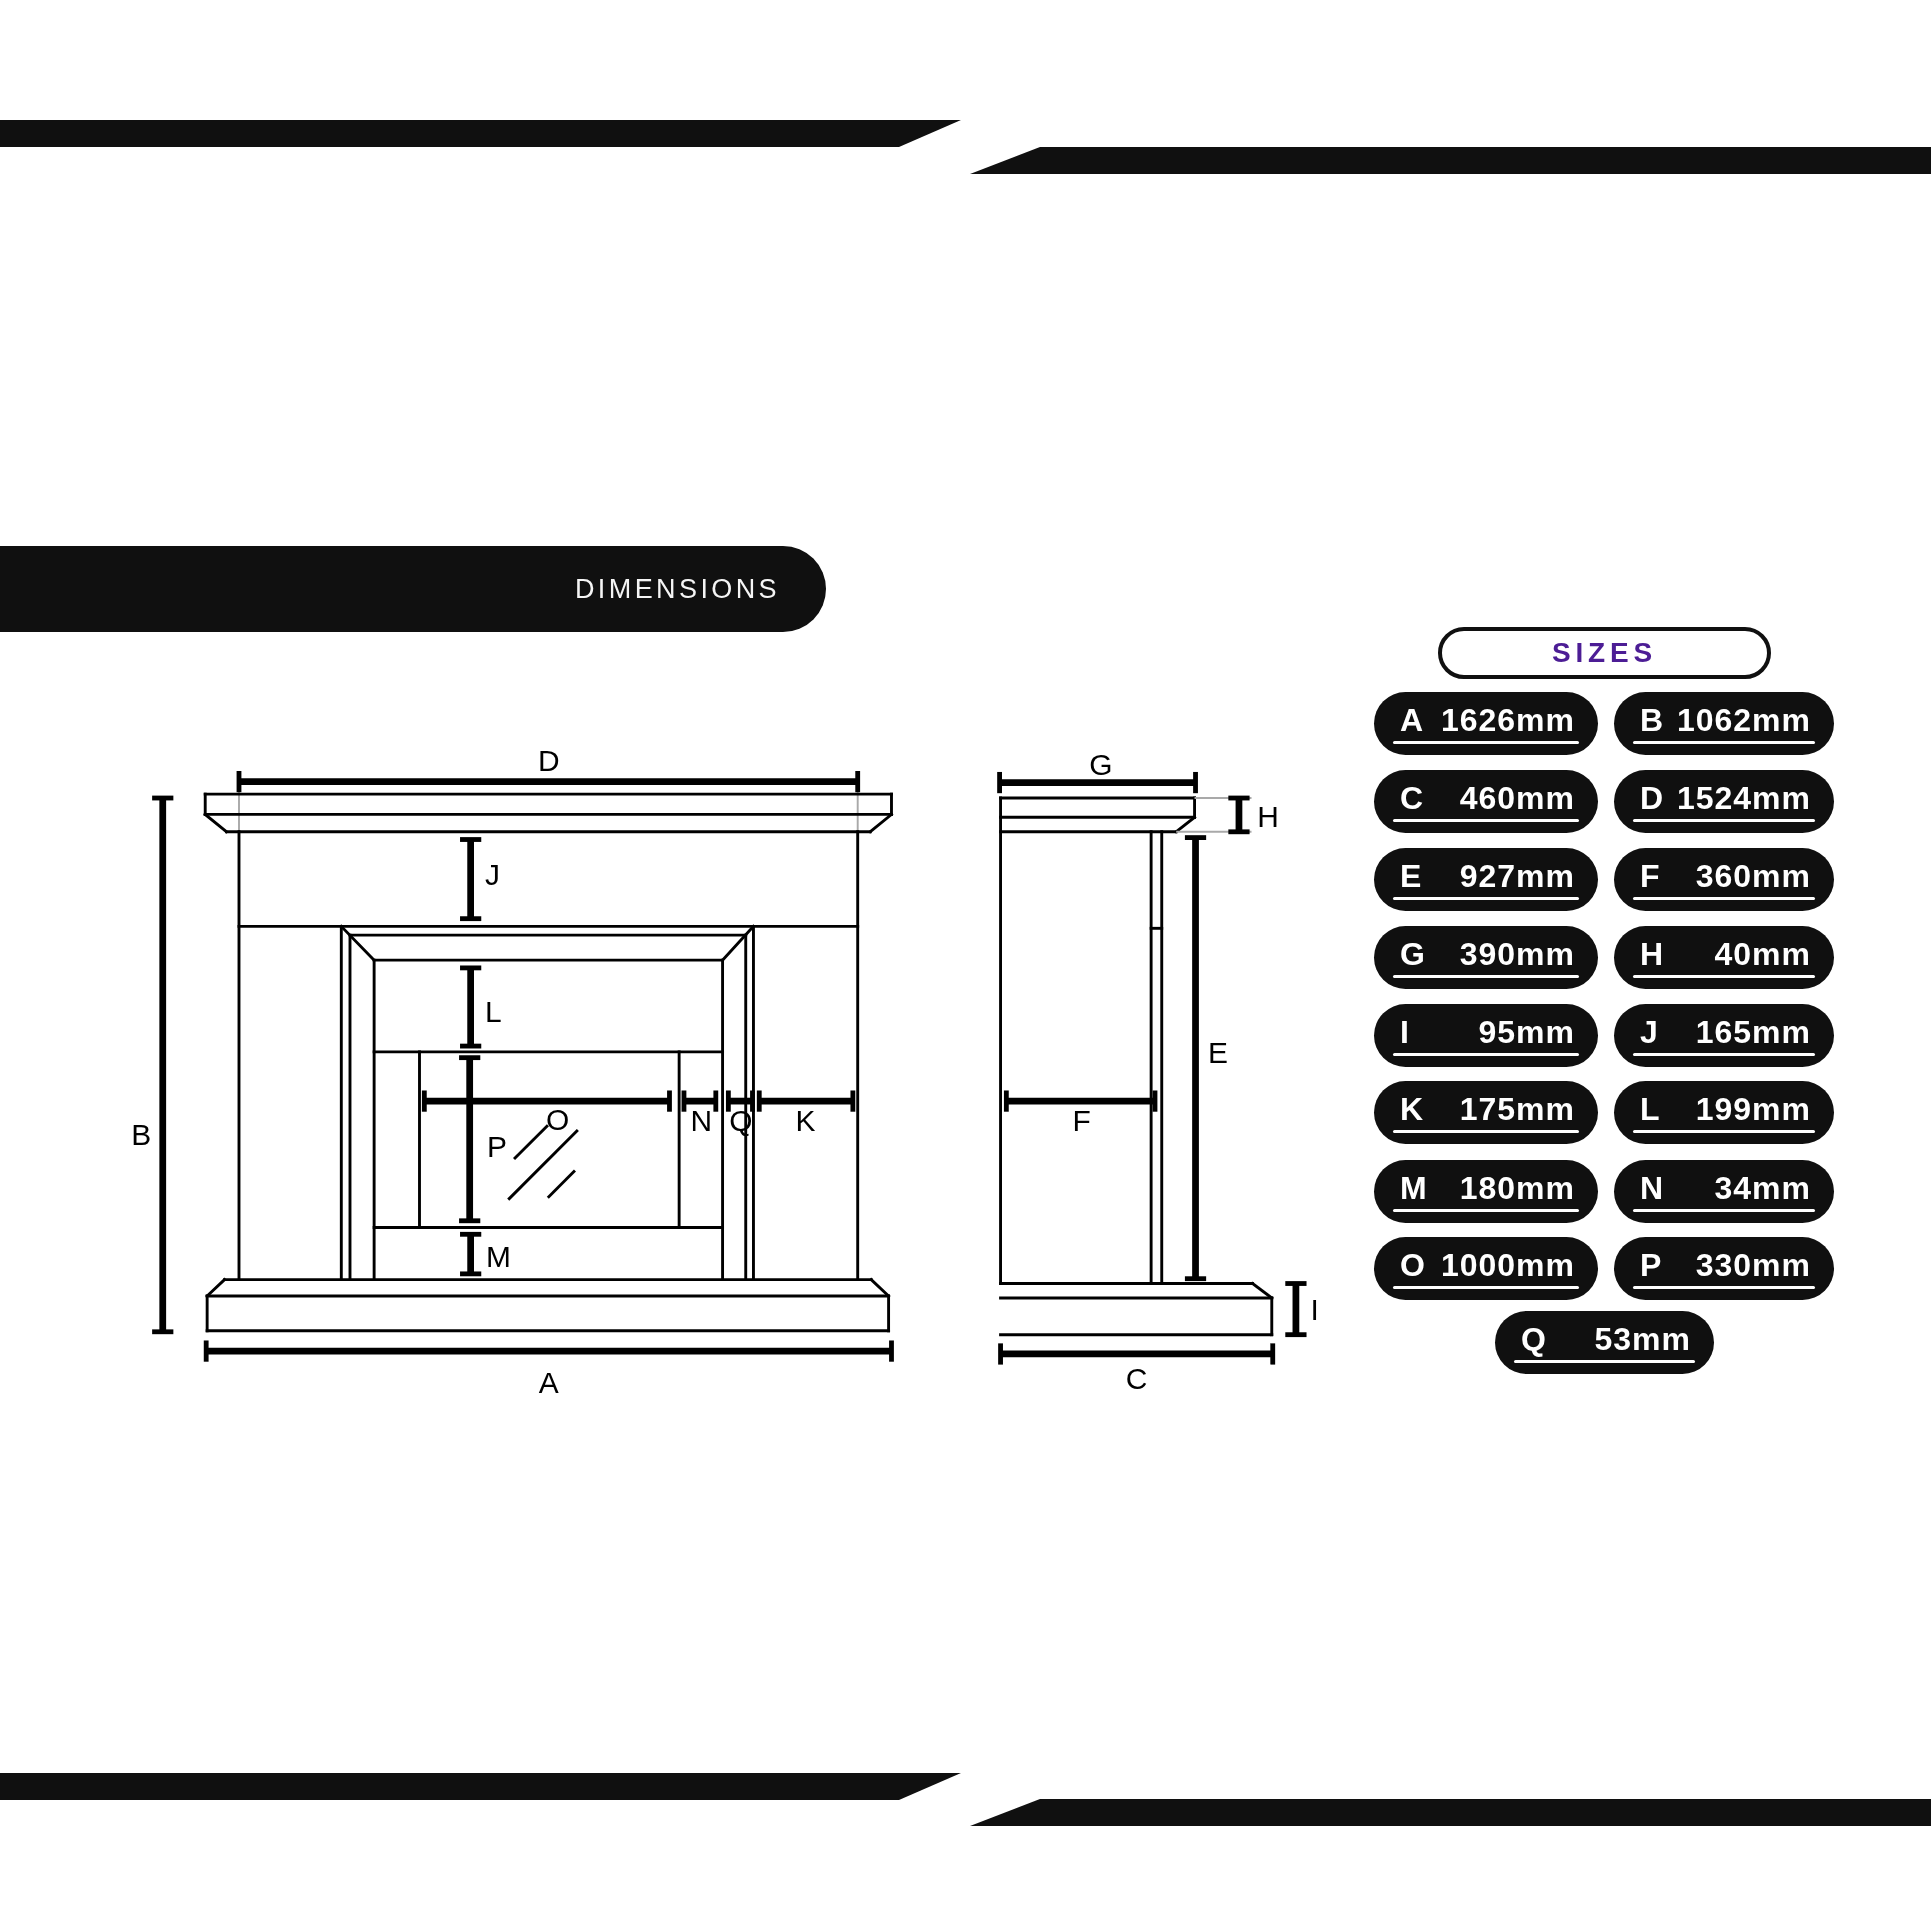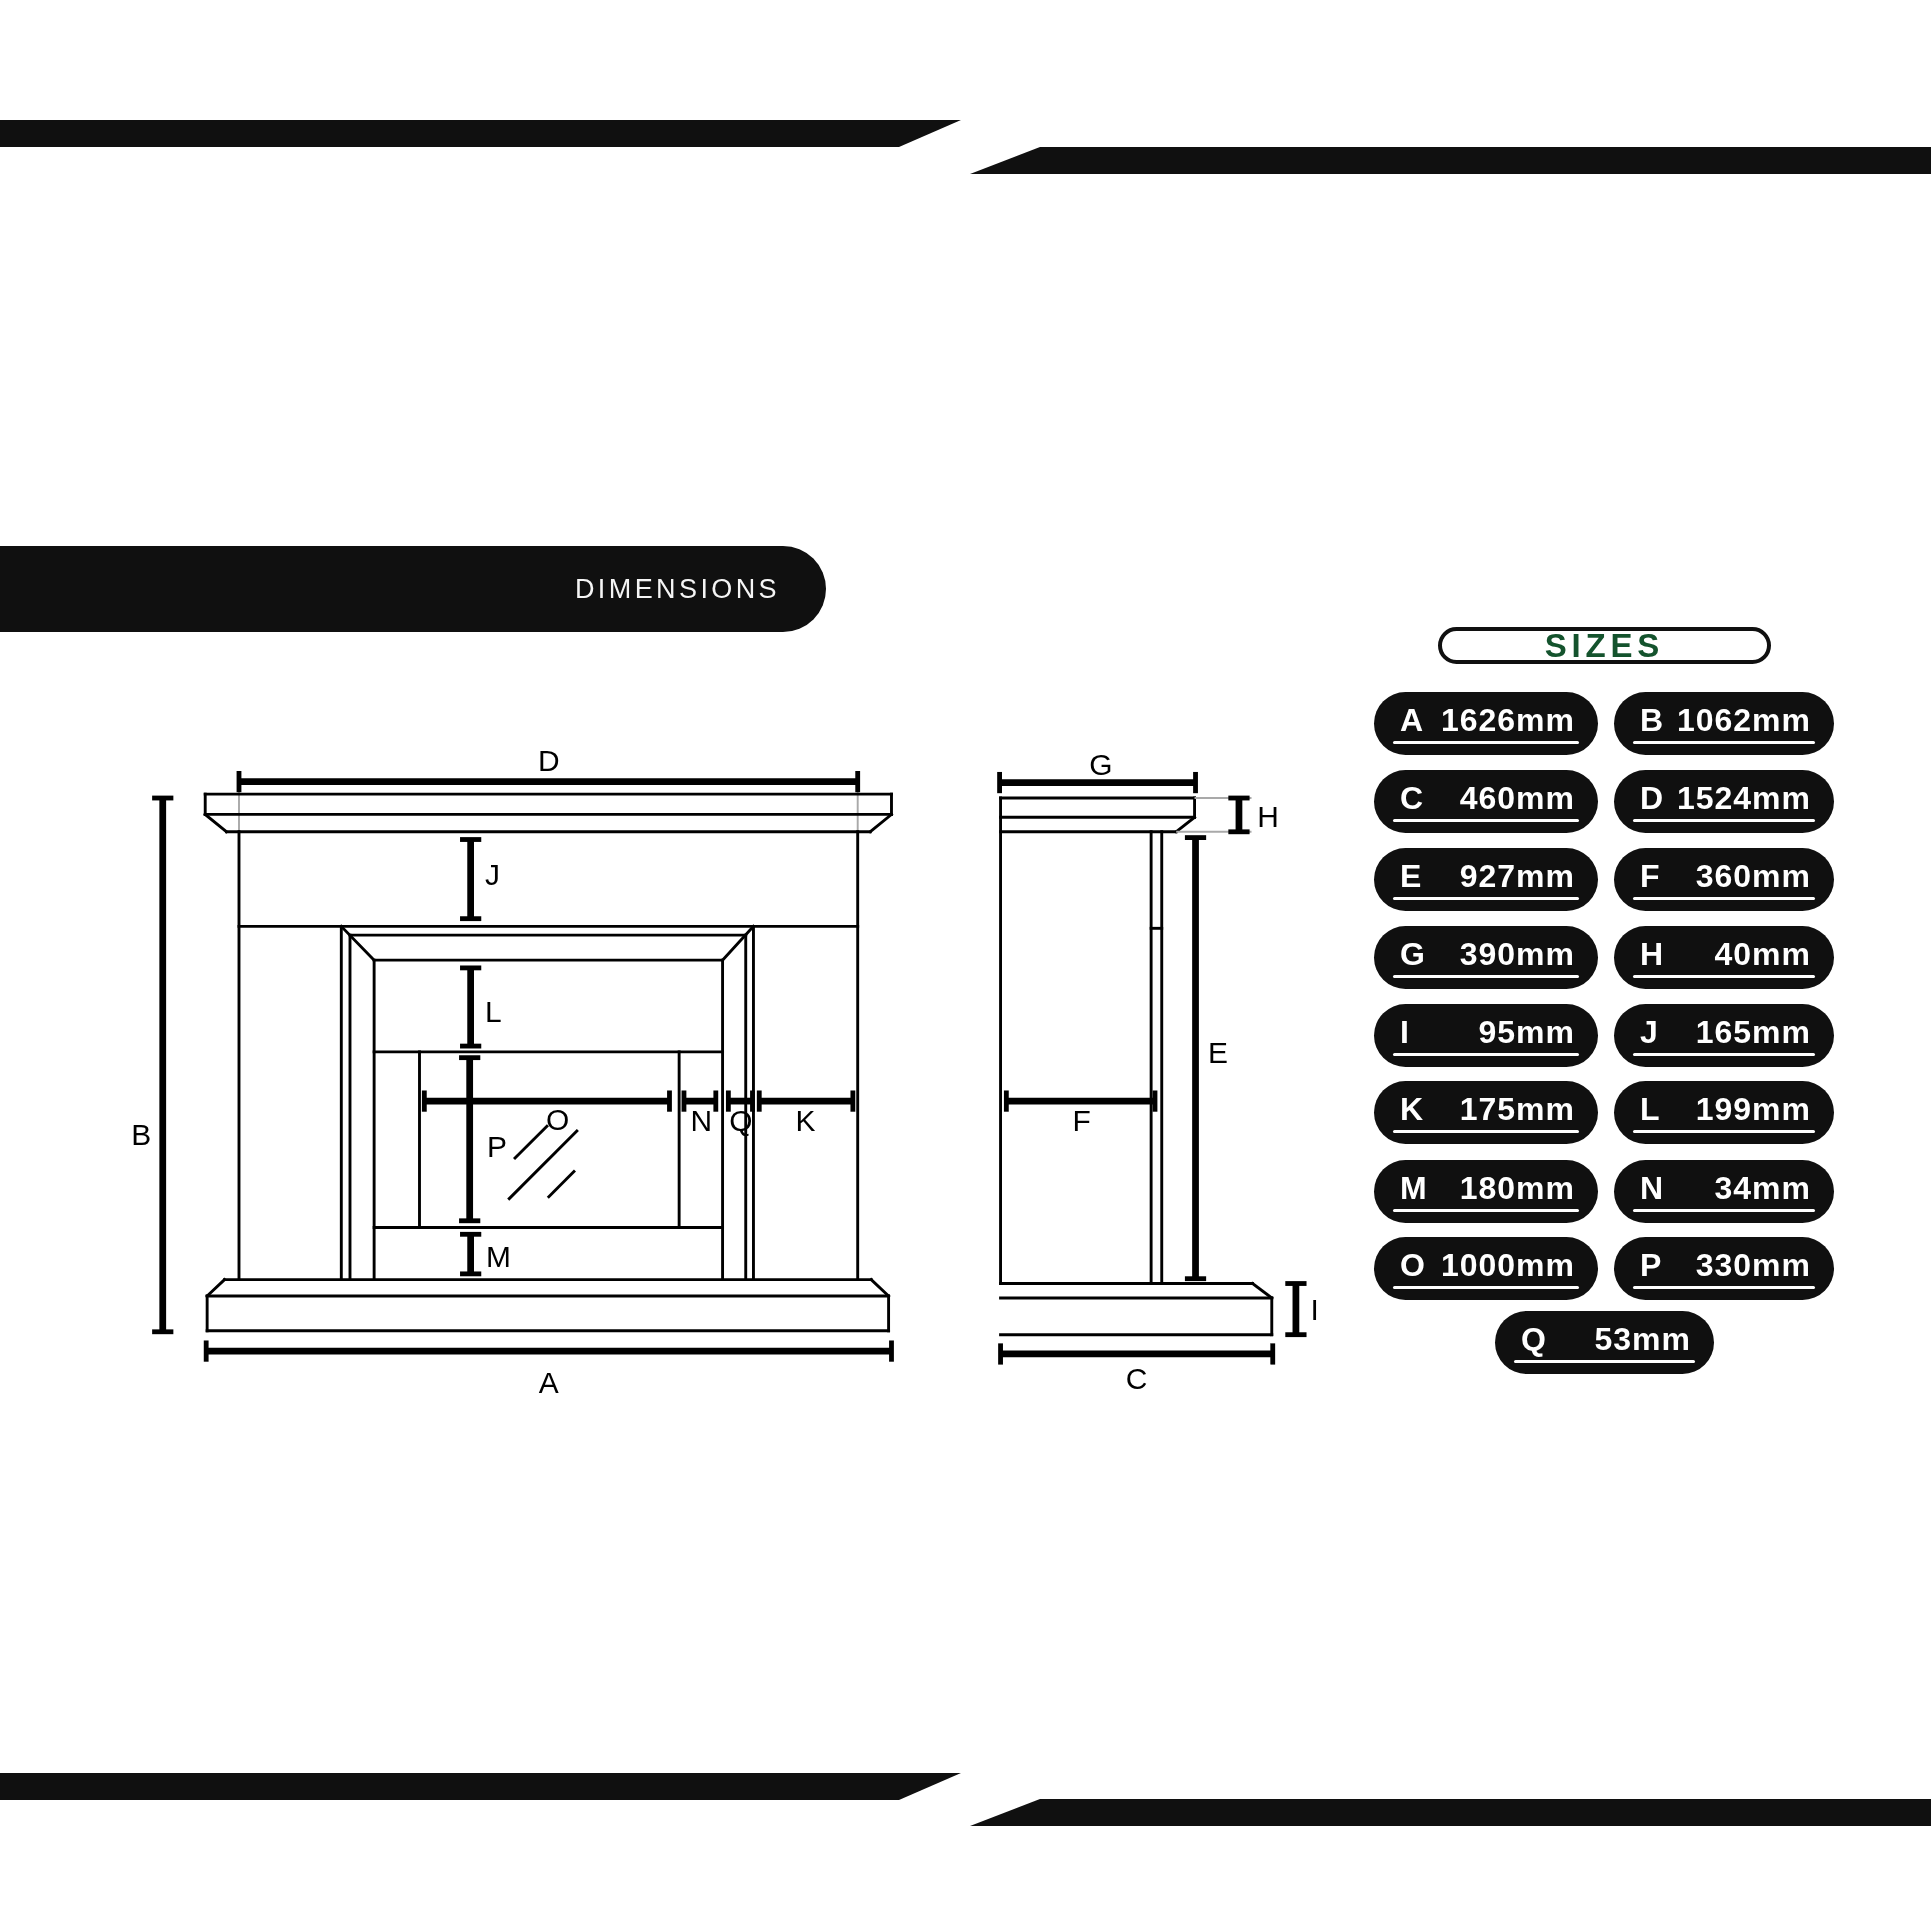--- a/index.html
+++ b/index.html
@@ -19,24 +19,24 @@
 
   .banner{
     position:absolute;left:0;top:546px;width:826px;height:86px;
     background:#101010;border-radius:0 43px 43px 0;
     color:#f5f5f5;display:flex;align-items:center;justify-content:flex-end;
     padding-right:46px;box-sizing:border-box;
     font-size:27px;letter-spacing:3.4px;font-weight:400;padding-left:40px;
   }
 
   .sizes-title{
-    position:absolute;left:1438px;top:627px;width:333px;height:37px;
+    position:absolute;left:1438px;top:627px;width:333px;height:52px;
     box-sizing:border-box;border:4.8px solid #101010;border-radius:26px;
     background:#ffffff;display:flex;align-items:center;justify-content:center;
-    font-size:33px;font-weight:bold;letter-spacing:4.8px;color:#14532d;
+    font-size:28px;font-weight:bold;letter-spacing:4.8px;color:#4c1d95;
   }
 
   .badge{
     position:absolute;height:63px;background:#101010;border-radius:32px;
     color:#ffffff;display:flex;align-items:center;justify-content:space-between;
     padding:0 23px 5.8px 26px;box-sizing:border-box;
     font-size:32px;font-weight:bold;
   }
   .badge .b-underline{
     position:absolute;left:19.3px;right:19.3px;bottom:10.6px;height:3.9px;

